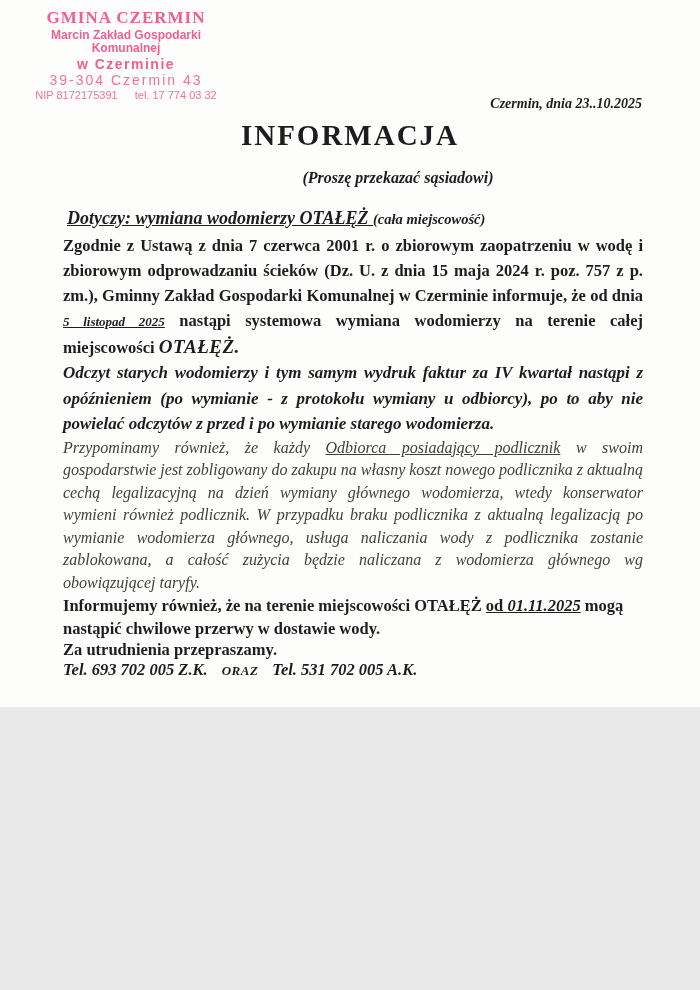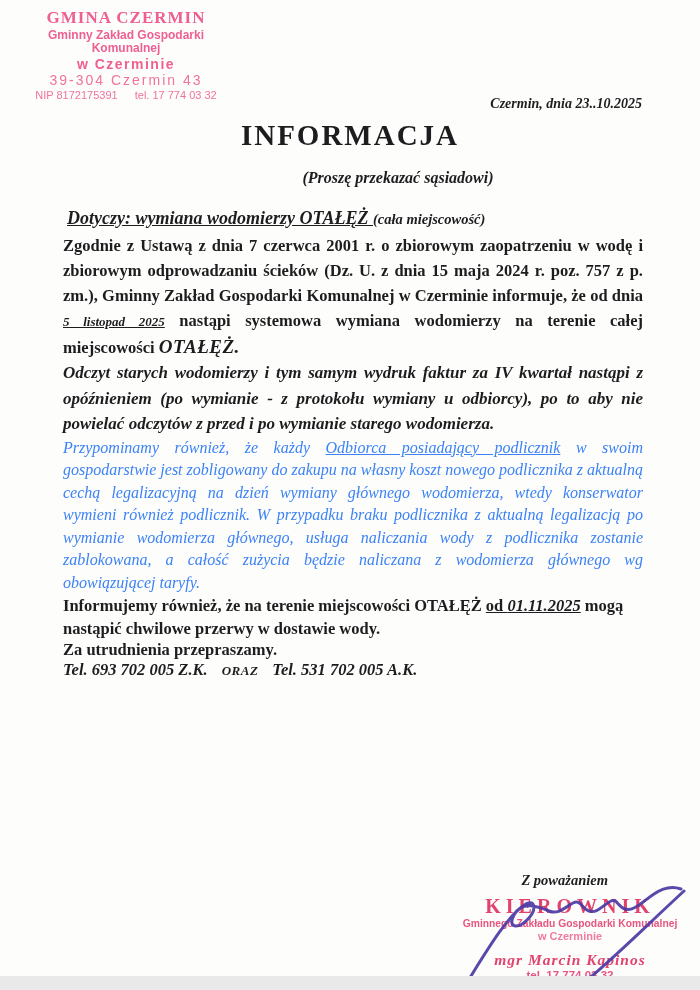--- a/index.html
+++ b/index.html
@@ -1,18 +1,18 @@
 <!DOCTYPE html>
 <html lang="pl"><head>
 <meta charset="utf-8">
 <style>
   html,body{margin:0;padding:0;background:#e9e9e9;}
   .page{
     position:relative;
-    width:700px;height:976px;
+    width:700px;height:707px;
     margin:0 auto;
     background:#fdfdfc;
     font-family:"Liberation Serif", serif;
     color:#1d1d1f;
     overflow:hidden;
   }
   
   .header-stamp{
     position:absolute;left:16px;top:8px;width:220px;
     text-align:center;color:#ee5f92;line-height:1.15;
@@ -33,21 +33,21 @@
   .content{position:absolute;left:63px;right:57px;top:204px;}
   .subject{font-size:18px;font-weight:bold;font-style:italic;margin:4px;}
   .subject .main{text-decoration:underline;}
   .subject .note{font-size:14.5px;}
   p.para{margin:0;}
   .justify{text-align:justify;}
   .p-legal{margin-top:14px;font-weight:bold;font-size:16.5px;line-height:25px;}
   .p-legal .date-big{font-size:13px;font-style:italic;text-decoration:underline;}
   .p-legal .village-big{font-size:19px;font-style:italic;letter-spacing:0.5px;}
   .p-reading{margin-top:19px;font-weight:bold;font-style:italic;font-size:17px;line-height:25.5px;}
-  .p-submeter{margin-top:17px;font-style:italic;font-size:16px;line-height:22.5px;font-weight:normal;color:#3b82f6;}
+  .p-submeter{margin-top:17px;font-style:italic;font-size:16px;line-height:22.5px;font-weight:normal;color:#404040;}
   .p-submeter .u{text-decoration:underline;}
   .p-interrupt{margin-top:16px;font-weight:bold;font-size:16.5px;line-height:23px;}
   .p-interrupt .u{text-decoration:underline;}
   .p-interrupt .u .it{font-style:italic;}
   .p-apology{margin-top:17px;font-weight:bold;font-size:16.5px;}
   .contact-head{margin-top:44px;font-weight:bold;font-style:italic;font-size:16.5px;}
   .contact-line{margin-top:10px;font-weight:bold;font-style:italic;font-size:16.5px;}
   .contact-line .conj{font-size:13px;letter-spacing:0.5px;margin:0 14px;}
   
   .closing{position:absolute;top:872px;right:92px;font-weight:bold;font-style:italic;font-size:14.5px;}
@@ -60,21 +60,21 @@
   .ss-phone{font-size:11.5px;font-weight:bold;font-family:"Liberation Sans",sans-serif;color:#e85580;}
   .sig-svg{position:absolute;left:428px;top:880px;pointer-events:none;}
 </style>
 </head>
 <body>
 
 <div class="page">
 
   <div class="header-stamp">
     <div class="hs1">GMINA CZERMIN</div>
-    <div class="hs2">Gminny Zakład Gospodarki Komunalnej</div>
+    <div class="hs2">Marcin Zakład Gospodarki Komunalnej</div>
     <div class="hs3">w Czerminie</div>
     <div class="hs4">39-304 Czermin 43</div>
     <div class="hs5">
       <span>NIP 8172175391</span><span class="gap"></span>
       <span>tel. 17 774 03 32</span>
     </div>
   </div>
 
   <div class="dateline">Czermin, dnia 23..10.2025</div>
 

